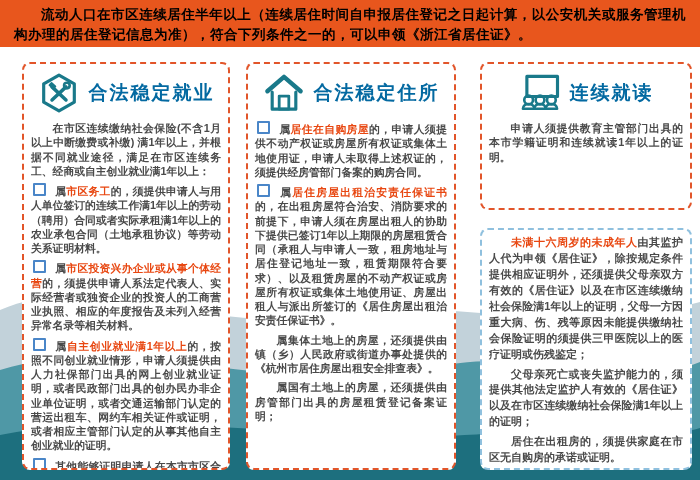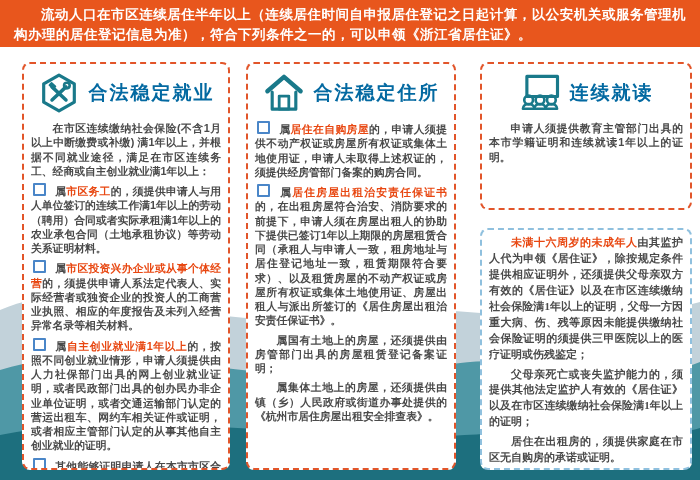--- a/index.html
+++ b/index.html
@@ -9,34 +9,34 @@
     background:#ffffff;
     overflow:hidden;
     font-family:"Liberation Sans",sans-serif;
     margin:0 auto;
   }
   
   .waves{position:absolute;left:0;bottom:0;width:700px;height:250px;}
   
   .banner{
     position:absolute;top:0;left:0;width:700px;height:47px;
-    background:#e8561d;color:#ffffff;box-sizing:border-box;
+    background:#e8561d;color:#000000;box-sizing:border-box;
     padding:5px 14px 0 14px;
   }
   .banner p{
     margin:0;font-size:13.5px;font-weight:bold;line-height:1.5;
     text-indent:2em;letter-spacing:0.5px;text-align:justify;
   }
   
   .box{
     position:absolute;background:#ffffff;box-sizing:border-box;
     border:2px dashed #e2552a;border-radius:8px;
     padding:5px 7px;overflow:hidden;
   }
-  .box.blue{border-color:#8fc0de;font-family:Liberation Serif, serif;}
+  .box.blue{border-color:#8fc0de;}
   #box-employment{left:22px;top:62px;width:208px;height:408px;}
   #box-residence{left:246px;top:62px;width:210px;height:408px;}
   #box-schooling{left:480px;top:62px;width:212px;height:148px;}
   #box-minors{left:480px;top:228px;width:212px;height:242px;}
   .box-title{
     display:flex;align-items:center;justify-content:center;
     gap:9px;margin:3px 0 7px 0;
   }
   .box-title .icon{width:42px;height:42px;flex:0 0 auto;}
   .box-title h2{
@@ -95,22 +95,22 @@
     <div class="box-title">
       <svg class="icon" viewBox="0 0 48 48">
         <path class="icon-stroke" stroke-width="5" d="M5 22 L24 5.5 L43 22"></path>
         <path class="icon-stroke" stroke-width="3.6" d="M10.5 23 V42.5 H37.5 V23"></path>
         <rect class="icon-stroke" stroke-width="3.2" x="18.5" y="27.5" width="11" height="15"></rect>
       </svg>
       <h2>合法稳定住所</h2>
     </div>
     <p class="txt"><span class="checkbox"></span><span>属</span><span class="hl">居住在自购房屋</span><span>的，申请人须提供不动产权证或房屋所有权证或集体土地使用证，申请人未取得上述权证的，须提供经房管部门备案的购房合同。</span></p>
     <p class="txt"><span class="checkbox"></span><span>属</span><span class="hl">居住房屋出租治安责任保证书</span><span>的，在出租房屋符合治安、消防要求的前提下，申请人须在房屋出租人的协助下提供已签订1年以上期限的房屋租赁合同（承租人与申请人一致，租房地址与居住登记地址一致，租赁期限符合要求）、以及租赁房屋的不动产权证或房屋所有权证或集体土地使用证、房屋出租人与派出所签订的《居住房屋出租治安责任保证书》。</span></p>
+    <p class="txt indent">属集体土地上的房屋，还须提供由镇（乡）人民政府或街道办事处提供的《杭州市居住房屋出租安全排查表》。</p>
     <p class="txt indent">属国有土地上的房屋，还须提供由房管部门出具的房屋租赁登记备案证明；</p>
-    <p class="txt indent">属集体土地上的房屋，还须提供由镇（乡）人民政府或街道办事处提供的《杭州市居住房屋出租安全排查表》。</p>
   </section>
 
   <section class="box" id="box-schooling">
     <div class="box-title">
       <svg class="icon" viewBox="0 0 48 48">
         <rect class="icon-stroke" stroke-width="3.6" x="9" y="5" width="35" height="23"></rect>
         <g fill="#ffffff" class="icon-stroke" stroke-width="3">
           <circle cx="11" cy="32" r="5"></circle>
           <circle cx="24" cy="32" r="5"></circle>
           <circle cx="37" cy="32" r="5"></circle>

